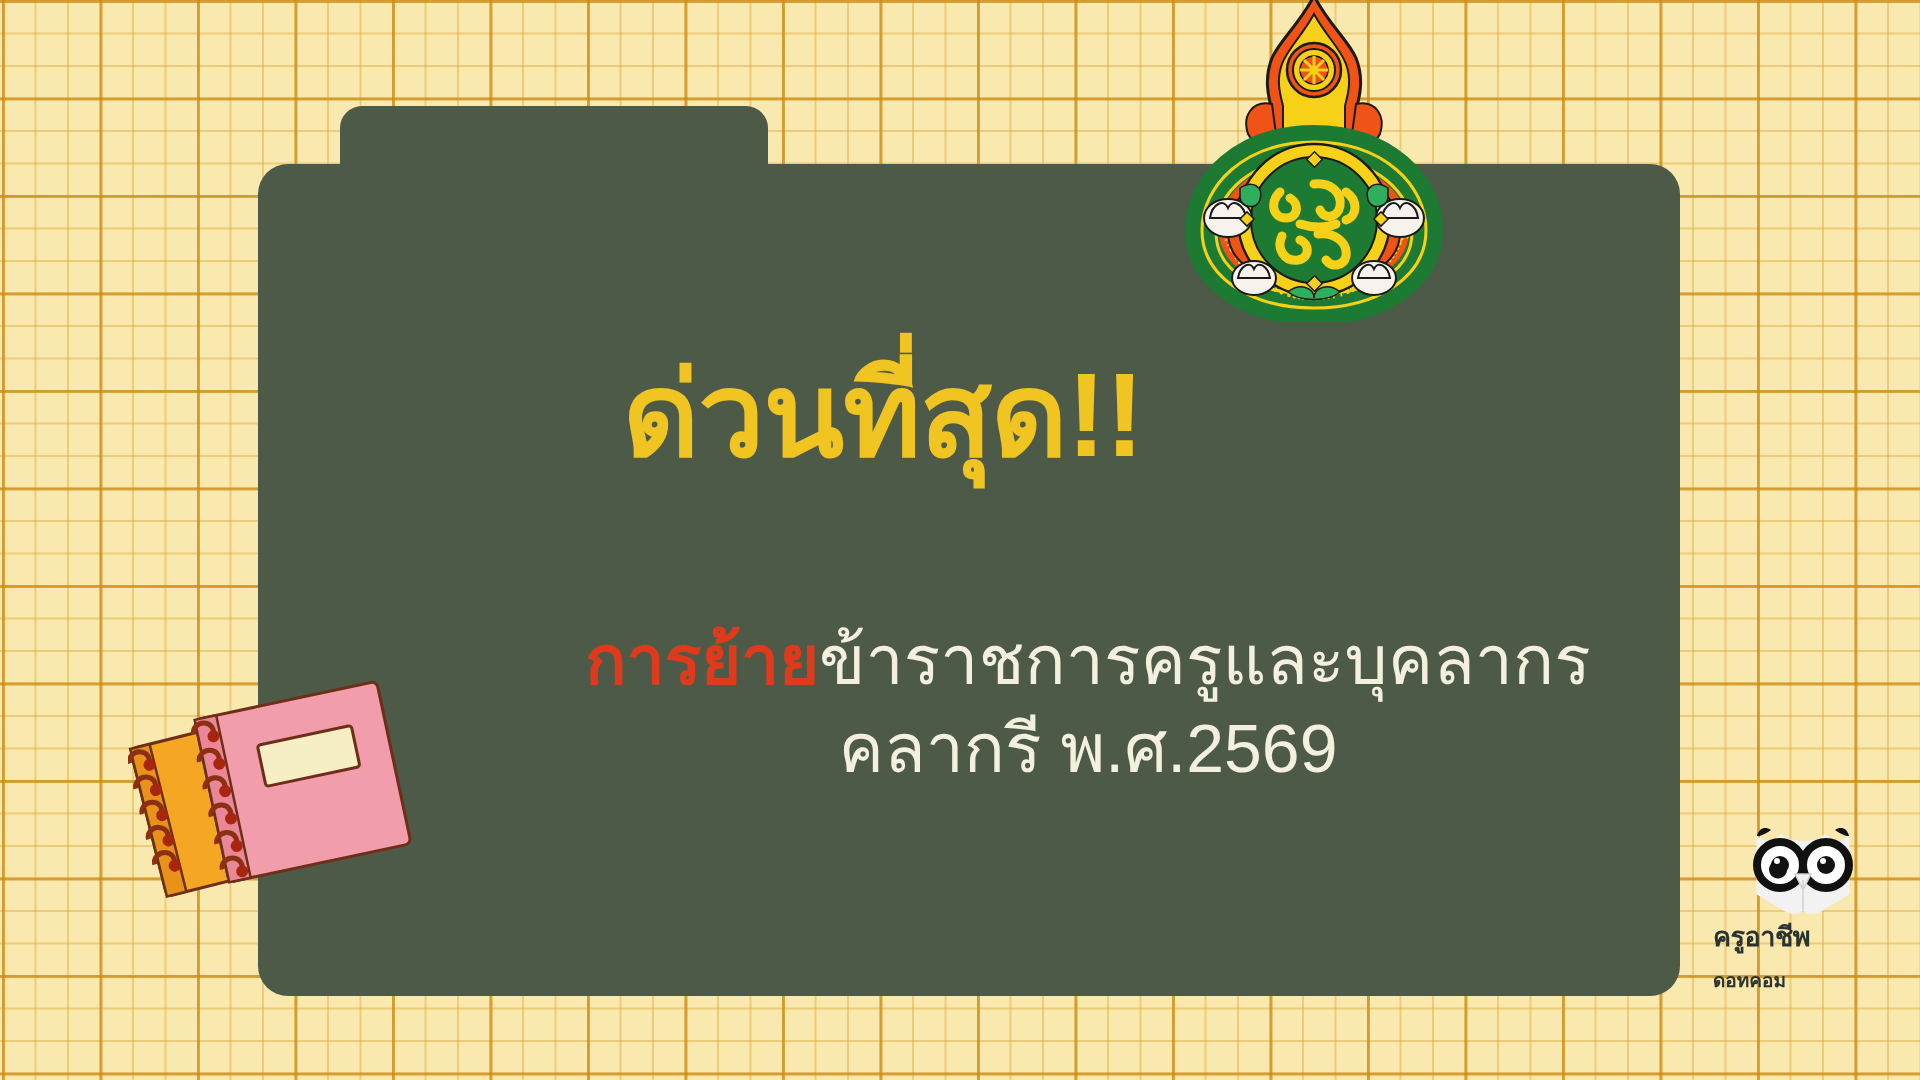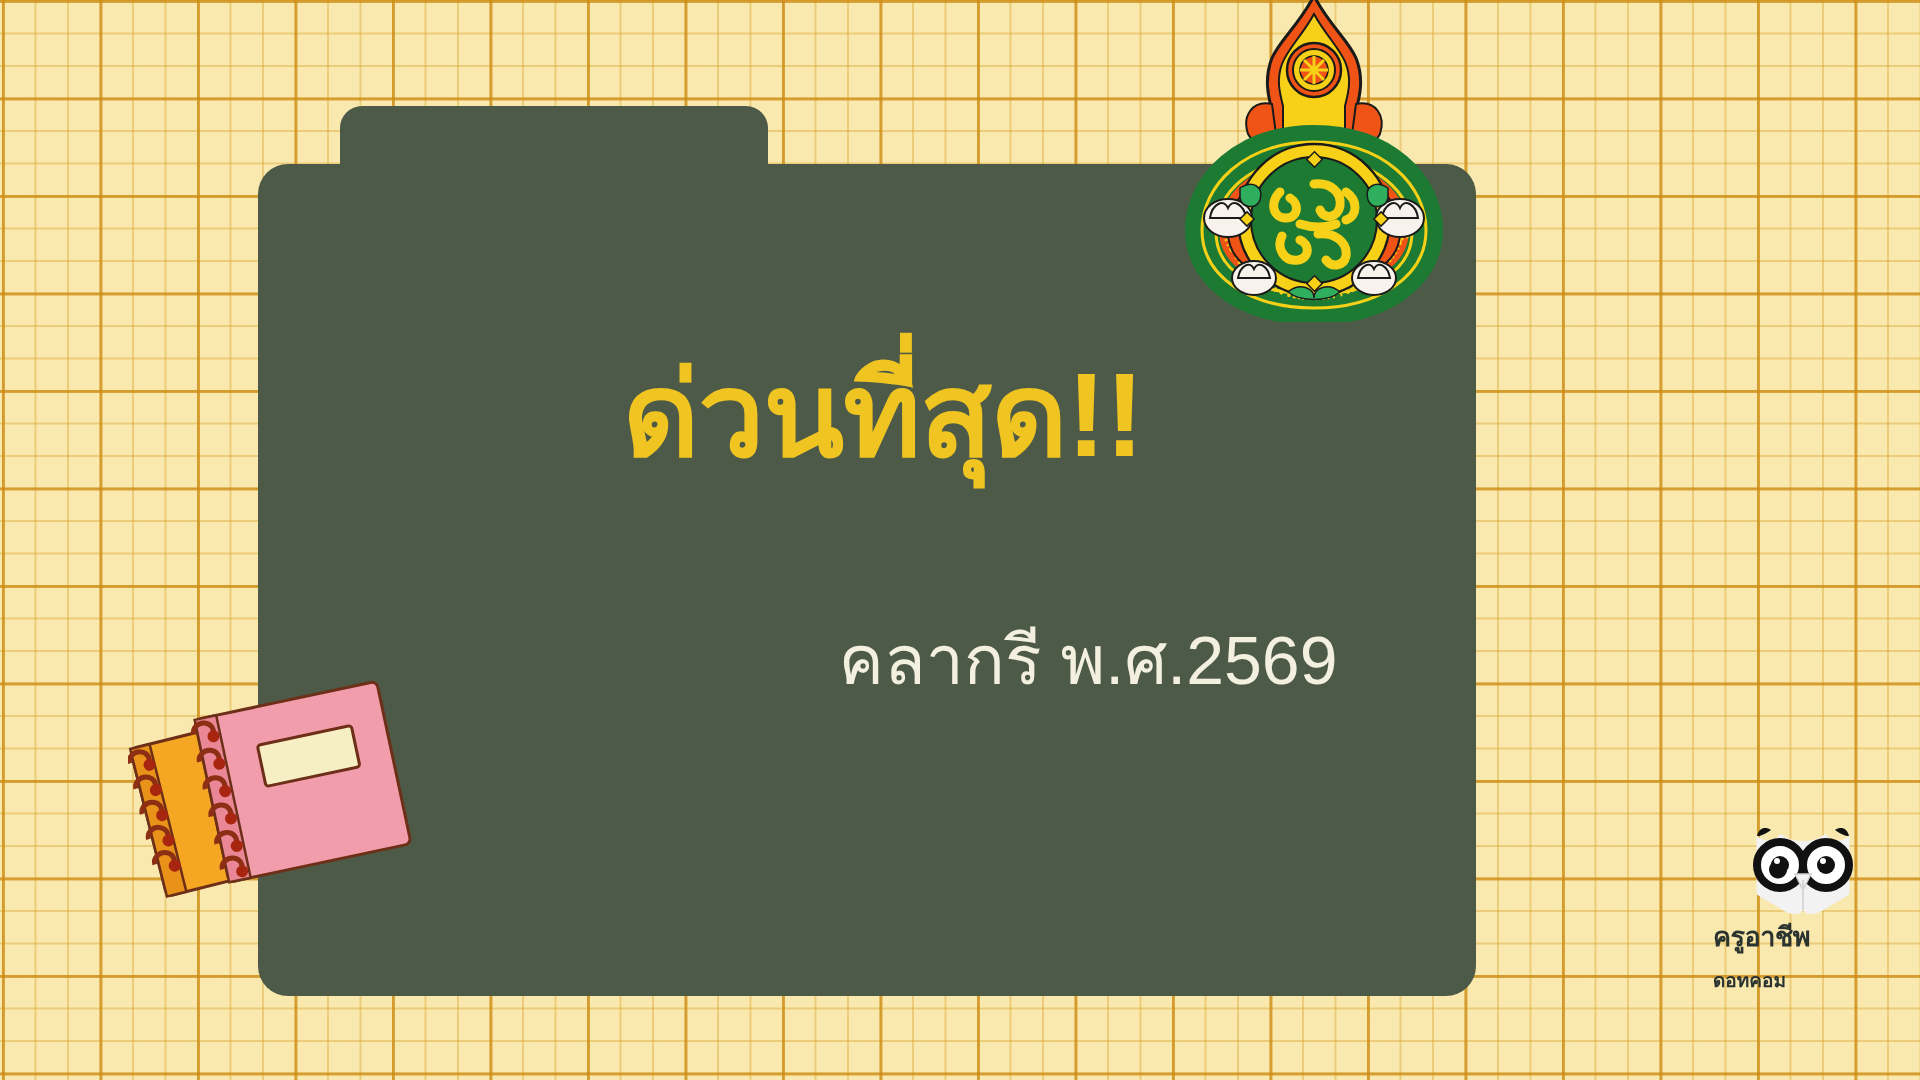--- a/index.html
+++ b/index.html
@@ -54,21 +54,21 @@
     top: 0px;
     width: 428px;
     height: 120px;
     background: #4e5a48;
     border-radius: 22px 22px 0 0;
   }
   #folder-body {
     position: absolute;
     left: 0px;
     top: 58px;
-    width: 1218px;
+    width: 1422px;
     height: 832px;
     background: #4e5a48;
     border-radius: 30px;
   }
 
   
   #headline {
     position: absolute;
     left: 0;
     top: 190px;
@@ -153,20 +153,21 @@
     <div id="bg-grid-major"></div>
   </div>
 
   <div id="folder">
     <div id="folder-tab"></div>
     <div id="folder-body">
 
       <div id="headline">ด่วนที่สุด!!</div>
 
       <div id="body-block">
+        <div class="line"><span class="accent-red">การย้าย</span><span>ข้าราชการครูและบุคลากร</span></div>
         <div class="line">คลากรี พ.ศ.2569</div>
       </div>
 
     </div>
   </div>
 
   <div id="emblem">
     <svg viewBox="0 0 268 330" xmlns="http://www.w3.org/2000/svg">
       <defs>
         <path id="ribbonArc" d="M 38 212 A 96 96 0 0 0 230 212" fill="none"></path>

